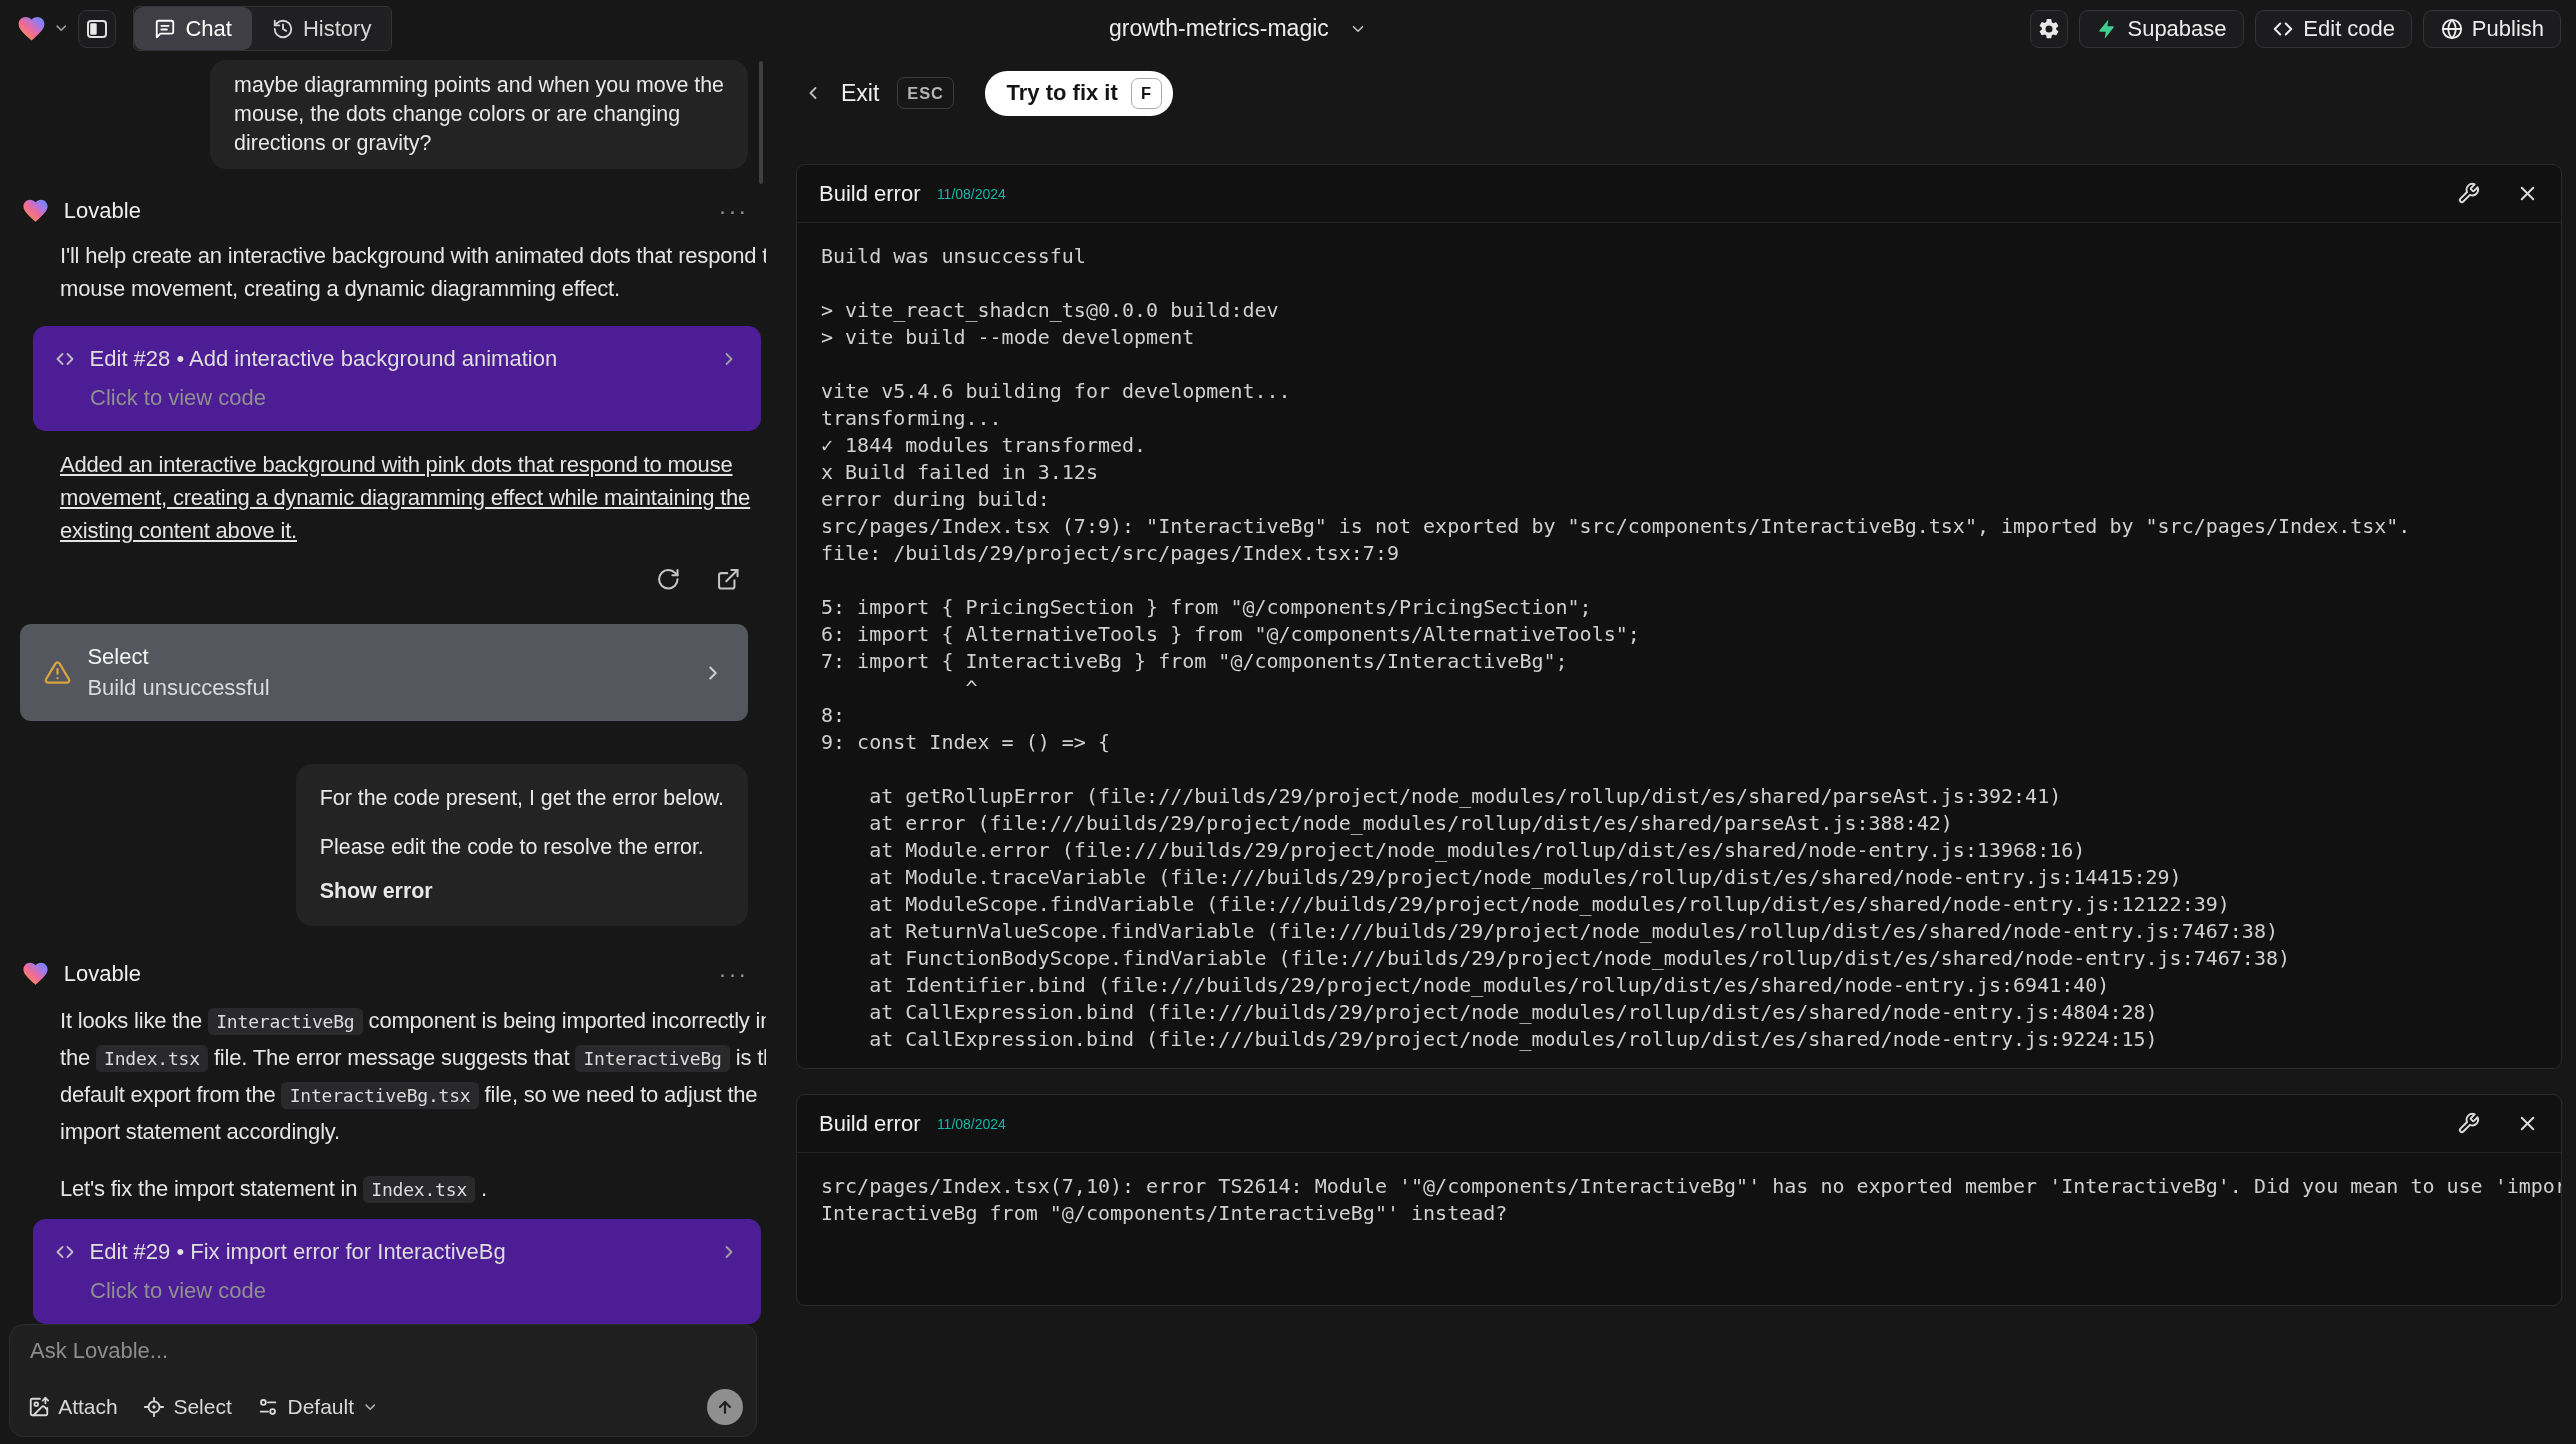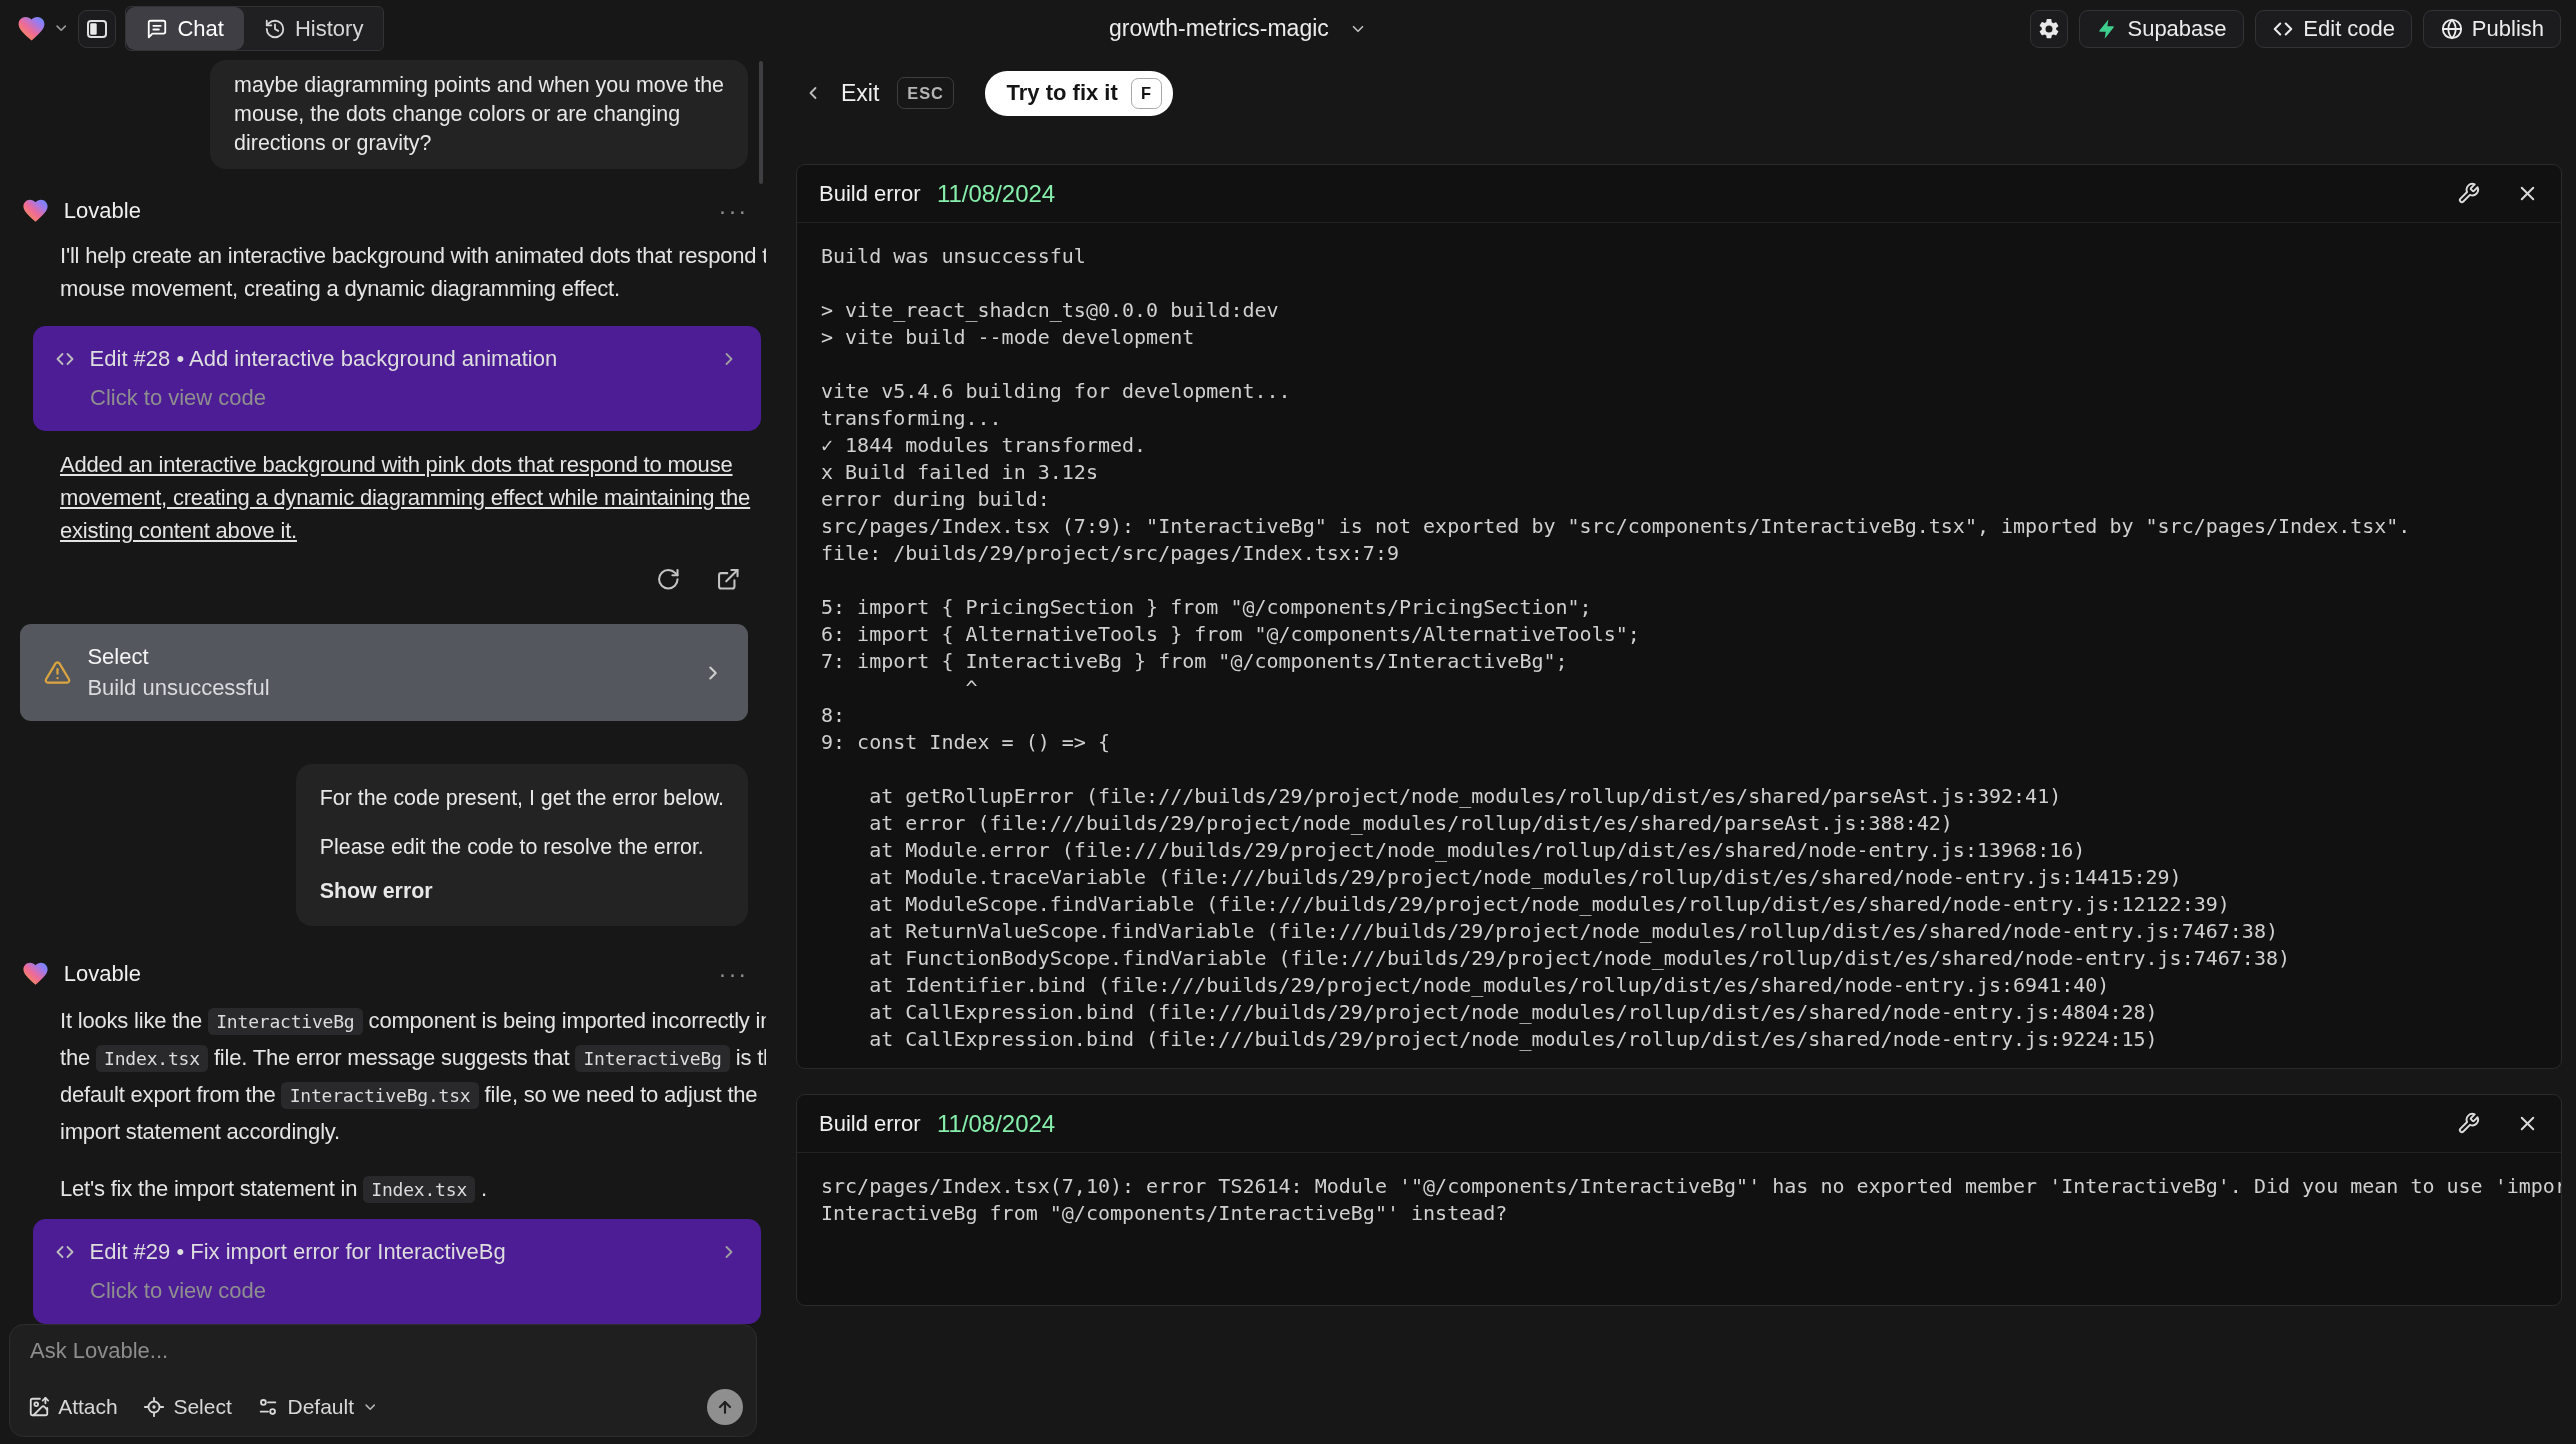--- a/index.html
+++ b/index.html
@@ -6,21 +6,21 @@
   .app{position:relative;width:2576px;height:1445px;background:#171717;overflow:hidden;
        font-family:"Liberation Sans",sans-serif;color:#ececec;-webkit-font-smoothing:antialiased;}
   svg{display:block;}
 
   
   .topbar{position:absolute;left:0;top:0;width:2576px;height:57px;display:flex;align-items:center;padding:0 14.6px;box-sizing:border-box;}
   .tb-left{display:flex;align-items:center;gap:9px;}
   .logo-btn{display:flex;align-items:center;gap:5.5px;cursor:pointer;}
   .icon-btn{width:38px;height:38px;border:0.9px solid #333336;border-radius:9px;background:#1c1c1e;
             display:flex;align-items:center;justify-content:center;}
-  .seg{display:flex;align-items:flex-start;border:0.9px solid #333336;border-radius:6px;background:#202022;margin-left:0;overflow:hidden;}
+  .seg{display:flex;align-items:flex-start;border:0.9px solid #333336;border-radius:6px;background:#202022;margin-left:8px;overflow:hidden;}
   .seg-item{display:flex;align-items:center;gap:9px;padding:8.2px 20px;font-size:22px;color:#d6d6d6;}
   .seg-item.active{background:#3e3e44;border-radius:9px;color:#ffffff;}
   .tb-center{position:absolute;left:1109px;top:0;height:57px;display:flex;align-items:center;gap:20px;}
   .project-name{font-size:23px;font-weight:500;color:#ececec;}
   .tb-right{margin-left:auto;display:flex;align-items:center;gap:11px;}
   .tb-btn{display:flex;align-items:center;gap:9px;height:38px;padding:0 16.4px;border:0.9px solid #333336;
           border-radius:9px;background:#1c1c1e;font-size:22px;font-weight:500;color:#ececec;}
 
   
   .chat{position:absolute;left:0;top:57px;width:766px;height:1387px;overflow:hidden;}
@@ -69,21 +69,21 @@
   .fix-pill{margin-left:12.8px;display:flex;align-items:center;gap:12.8px;background:#ffffff;color:#141414;
             border:none;border-radius:22px;padding:7.3px 11px 7.3px 22px;font-size:22px;font-weight:600;
             font-family:"Liberation Sans",sans-serif;}
   .keycap{width:29px;height:29px;border:1.4px solid #a8a8a8;border-radius:7.3px;display:flex;align-items:center;
           justify-content:center;font-size:16.4px;font-weight:600;color:#141414;}
   .err-panel{position:absolute;left:22px;width:1766px;background:#111112;border:0.9px solid #2a2a2c;
              border-radius:9px;box-sizing:border-box;overflow:hidden;}
   .panel1{top:107px;height:905px;} .panel2{top:1037px;height:212px;}
   .ep-head{height:57px;display:flex;align-items:center;gap:16.4px;padding:0 22px;border-bottom:0.9px solid #232325;}
   .ep-title{font-size:22px;color:#f0f0f0;}
-  .ep-date{font-size:24px;color:#86efac;}
+  .ep-date{font-size:14px;color:#14b8a6;}
   .ep-icons{margin-left:auto;display:flex;align-items:center;gap:36px;}
   .ep-log{margin:0;padding:20px 24px;font-family:"DejaVu Sans Mono",monospace;font-size:20px;line-height:27px;
           color:#d0d0d0;white-space:pre;}
 </style>
 </head>
 <body>
 
 <div class="app">
 
   <div class="topbar">

